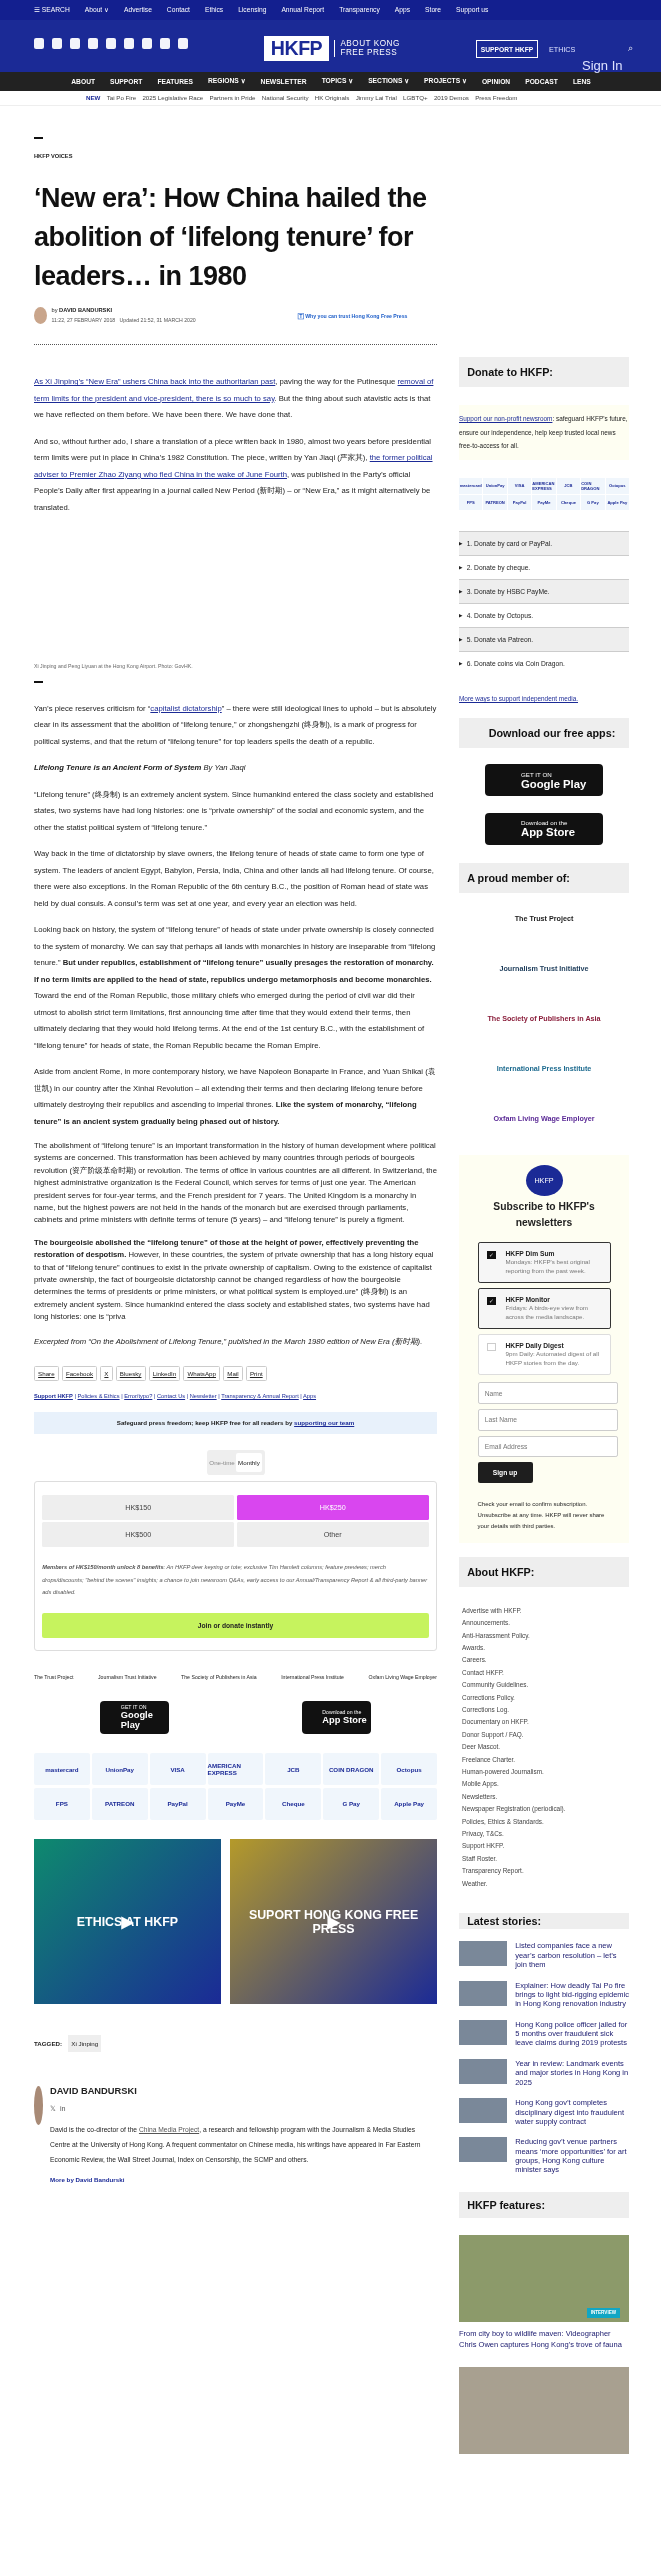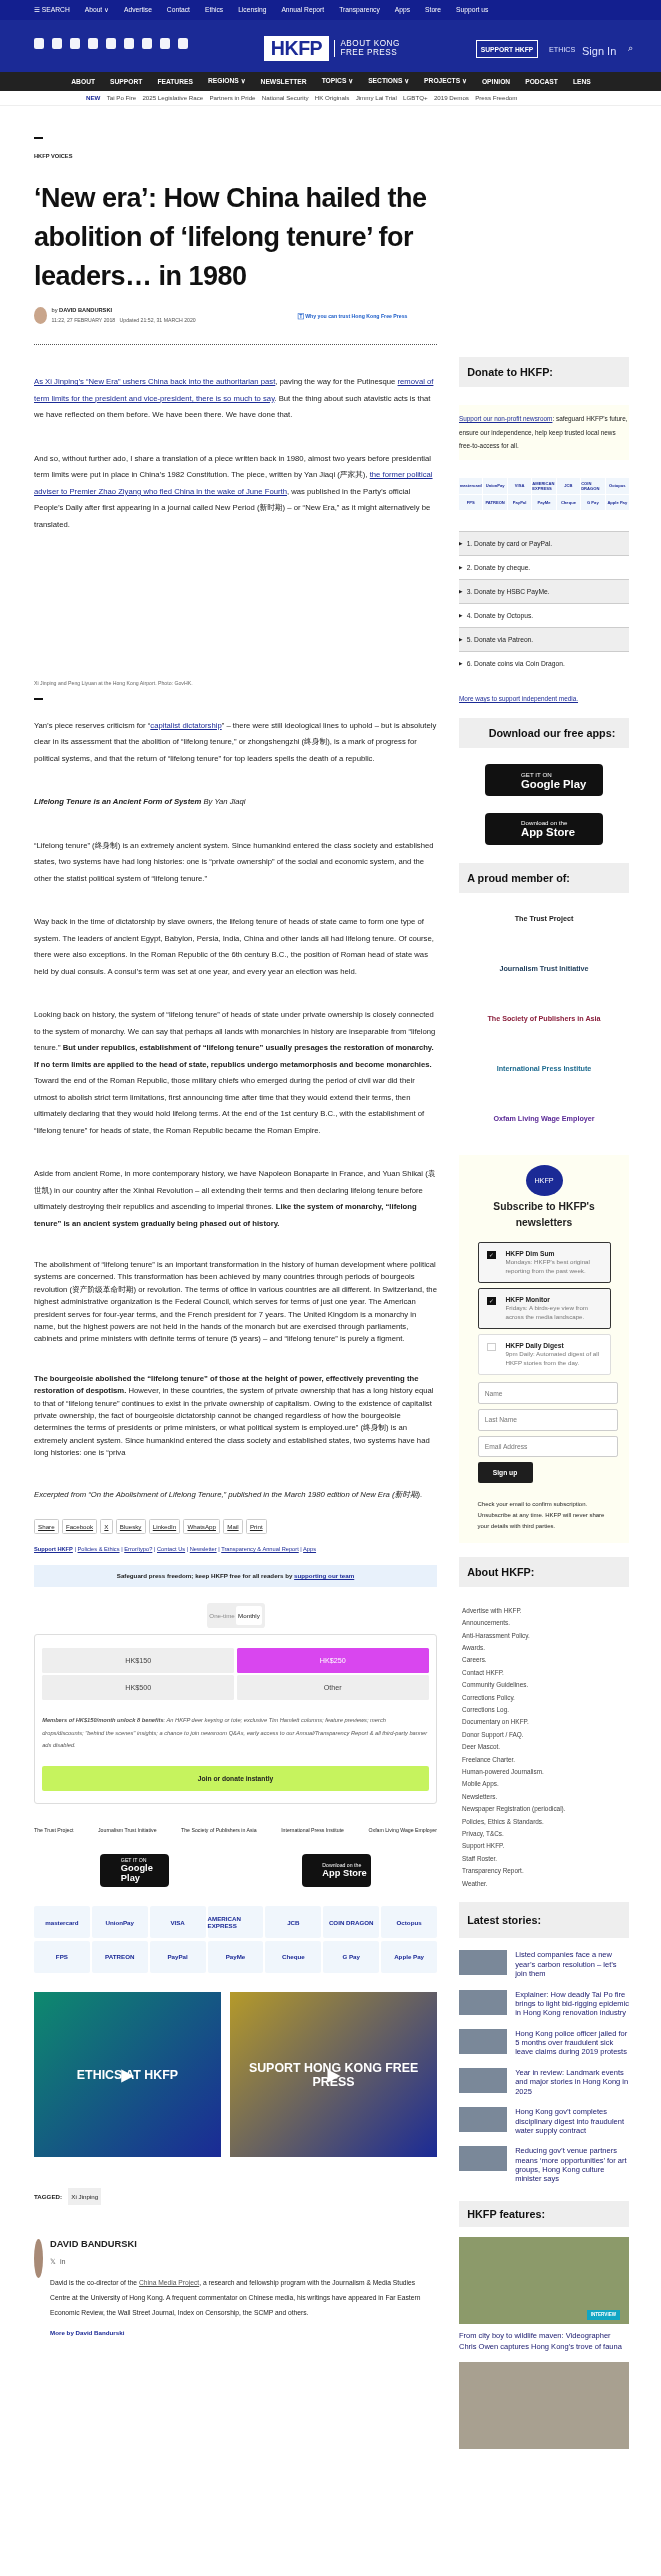--- a/index.html
+++ b/index.html
@@ -7,38 +7,38 @@
 .topbar{height:19.6px;background:#131f8f;display:flex;align-items:center;padding-left:34px;gap:0;font-family:"Liberation Sans",sans-serif;font-size:6.7px;color:#fff}
 .topbar span{margin-right:15px;white-space:nowrap}
 .masthead{height:52px;background:#1b2a96;position:relative}
 .social{position:absolute;left:34px;top:18.5px;display:flex;gap:8.2px}
 .social span{width:9.8px;height:11.3px;background:#fff;border-radius:2.1px;display:inline-block;opacity:.95}
 .logo{position:absolute;left:264px;top:16.5px;display:flex;align-items:center}
 .logo-box{width:65px;height:25px;background:#fff;color:#1b2a96;font-weight:bold;font-size:19.6px;display:flex;align-items:center;justify-content:center;font-family:"Liberation Sans",sans-serif;letter-spacing:-0.5px}
 .logo-text{color:#fff;font-size:8.2px;line-height:8.8px;margin-left:5.2px;border-left:0.5px solid #fff;padding-left:5.2px;letter-spacing:0.5px}
 .support-btn{position:absolute;left:476px;top:20.6px;width:62px;height:18px;border:0.5px solid #fff;color:#fff;font-weight:bold;font-size:6.7px;display:flex;align-items:center;justify-content:center}
 .mh-ethics{position:absolute;left:549px;top:25px;color:#dfe3ff;font-size:7.2px}
-.mh-signin{position:absolute;left:582px;top:25px;color:#dfe3ff;font-size:11px}
+.mh-signin{position:absolute;left:582px;top:38px;color:#dfe3ff;font-size:13px}
 .mh-search{position:absolute;left:628px;top:23px;color:#fff;font-size:9.3px}
 .mainnav{height:19.6px;background:#222;display:flex;align-items:center;justify-content:center;gap:15px;color:#fff;font-weight:bold;font-size:6.7px}
 .subnav{height:14.4px;display:flex;align-items:center;padding-left:86px;gap:6.2px;font-size:6.2px;color:#444;border-bottom:0.5px solid #eee}
 .subnav .new{color:#1b2a96;font-weight:bold}
 .wrap{position:relative}
 .main{position:absolute;left:34px;top:0;width:403px}
 .side{position:absolute;left:459px;top:0;width:170px}
 .dash{width:9.3px;height:2.1px;background:#111;margin-top:31px}
 .kicker{font-weight:bold;font-size:5.7px;margin-top:14.4px}
 h1{font-family:"Liberation Sans",sans-serif;font-weight:bold;font-size:27px;line-height:39px;margin-top:19.6px;letter-spacing:-0.5px;color:#111}
 .byline{display:flex;align-items:flex-start;margin-top:11.3px;position:relative;height:30px}
 .avatar{width:13.4px;height:17.5px;background:#c9a58b;border-radius:50%;margin-right:4.1px}
 .by-name{font-size:5.7px;font-weight:bold}
 .by-date{font-size:5.2px;color:#555;margin-top:4.1px}
 .trust{position:absolute;left:264px;top:6.2px;font-size:5.2px;font-weight:bold;color:#1b5cc8}
 .rule{border-top:0.5px dotted #555;margin-top:7.2px}
-p{font-size:7.7px;line-height:16.5px;color:#222;margin-top:27px}
+p{font-size:7.7px;line-height:16.5px;color:#222;margin-top:10px}
 p.tight{line-height:12.4px}
 .lnk{color:#1b2a96;text-decoration:underline}
 .imgph{height:139px;background:#fff;margin-top:9.3px}
 .caption{font-size:5.2px;color:#666;margin-top:3.1px}
 .dash2{width:9.3px;height:2.1px;background:#111;margin-top:12.4px}
 .share{display:flex;gap:3.1px;margin-top:15.5px}
 .share span{border:0.5px solid #ccc;border-radius:1.5px;padding:3.1px 3.1px;font-size:6.2px;text-decoration:underline}
 .flinks{margin-top:12.4px;font-size:5.7px;color:#1b2a96}
 .flinks span{text-decoration:underline}
 .sfbar{margin-top:12.4px;background:#e8f1fb;height:22px;display:flex;align-items:center;justify-content:center;font-weight:bold;font-size:6.2px}
@@ -90,21 +90,21 @@
 .nlopt b{font-size:6.7px}
 .nlopt .d{color:#777}
 .inp{border:0.5px solid #ccc;border-radius:2.1px;background:#fff;height:21.6px;margin-top:5.2px;padding-left:6.2px;display:flex;align-items:center;font-size:6.7px;color:#777;width:140px}
 .signup{background:#1e1e1e;color:#fff;width:55px;height:21.6px;border-radius:2.1px;margin-top:4.1px;display:flex;align-items:center;justify-content:center;font-weight:bold;font-size:6.7px}
 .nl .note{font-size:6px;line-height:11.3px;margin-top:15.5px}
 .about{margin-top:17.5px;font-size:6.4px;line-height:12.4px;color:#444;padding-left:3.1px}
 .latest{margin-top:12.4px}
 .li{display:flex;gap:8.2px;margin-top:11.3px}
 .li .th{width:48px;height:25px;background:#7a8899;flex-shrink:0}
 .li .t{font-size:7.5px;line-height:9.3px;color:#1a1a6e}
-.feat{margin-top:10px}
+.feat{margin-top:17px}
 .feat .im{height:87px;background:#8c9a6a;position:relative}
 .feat .badge{position:absolute;right:9.3px;bottom:4.1px;background:#11a6c4;color:#fff;font-size:4.6px;font-weight:bold;padding:2.6px 3.6px}
 .feat .t{font-size:7.5px;line-height:10.3px;color:#1a1a6e;margin-top:7.2px}
 </style>
 </head>
 <body>
 
 <div class="topbar">
   <span>☰ SEARCH</span>
   <span>About ∨</span>
@@ -404,21 +404,21 @@
     <div>Newsletters.</div>
     <div>Newspaper Registration (periodical).</div>
     <div>Policies, Ethics &amp; Standards.</div>
     <div>Privacy, T&amp;Cs.</div>
     <div>Support HKFP.</div>
     <div>Staff Roster.</div>
     <div>Transparency Report.</div>
     <div>Weather.</div>
   </div>
 
-  <div class="shead" style="margin-top:12px;height:36px">Latest stories:</div>
+  <div class="shead" style="margin-top:23px;height:16px">Latest stories:</div>
   <div class="latest">
     <div class="li">
           <div class="th"></div>
           <div class="t">Listed companies face a new year’s carbon resolution – let’s join them</div>
         </div>
     <div class="li">
           <div class="th"></div>
           <div class="t">Explainer: How deadly Tai Po fire brings to light bid-rigging epidemic in Hong Kong renovation industry</div>
         </div>
     <div class="li">

